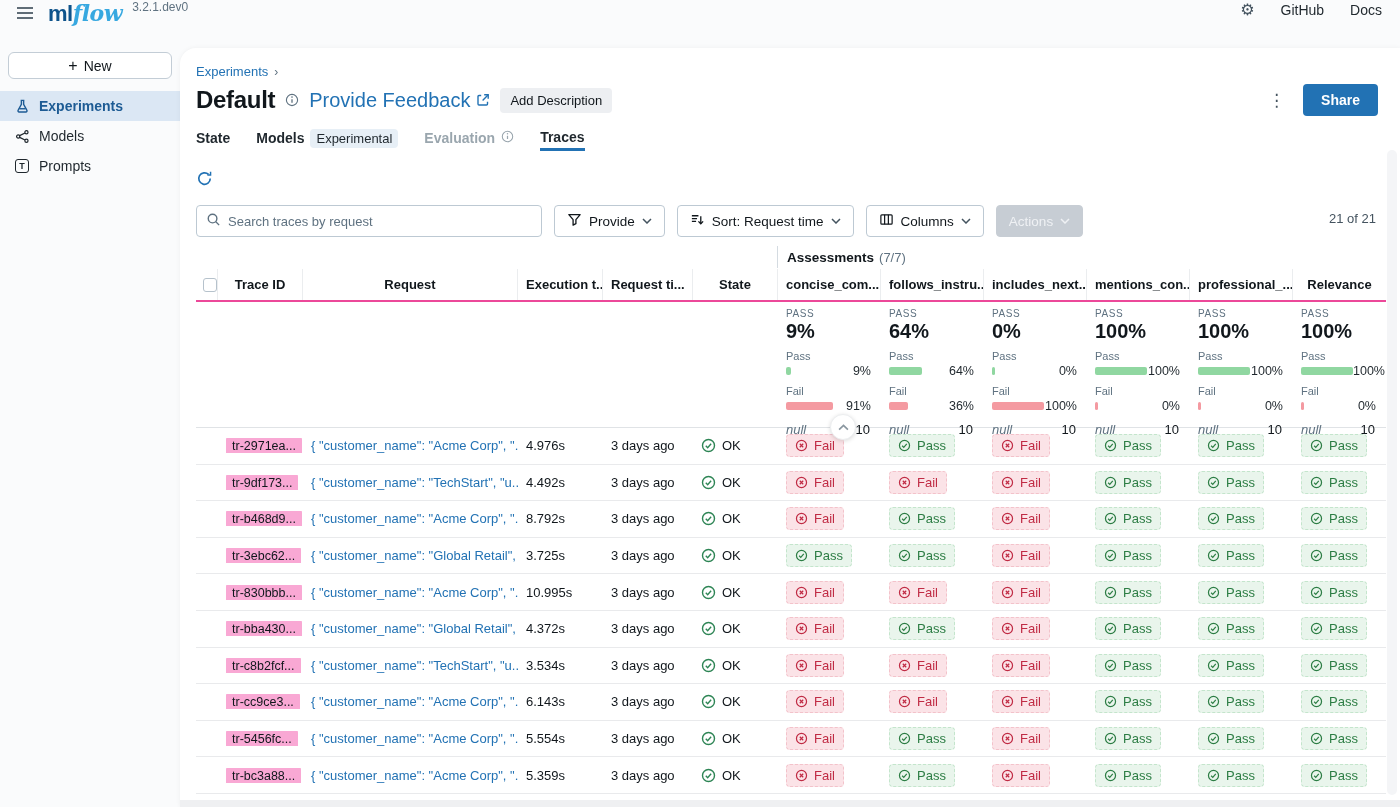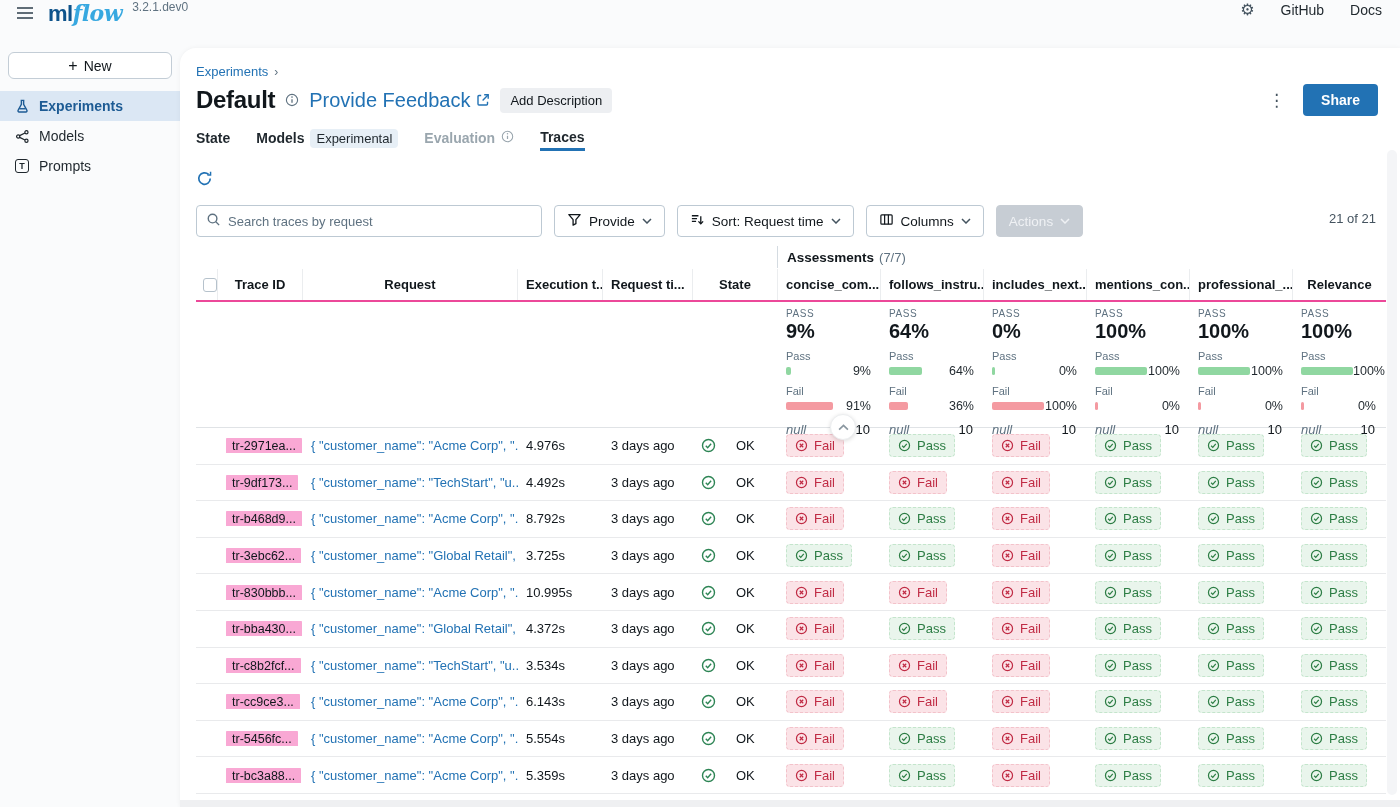--- a/index.html
+++ b/index.html
@@ -90,21 +90,21 @@
   .null-lbl { font-style:italic; font-size:13px; color:#5F7281; }
   .null-count { font-size:13px; }
 
   .collapse-chip { position:absolute; top:169px; left:634px; width:26px; height:26px; border-radius:50%; background:#fff; border:1px solid #ECEEF0; box-shadow:0 1px 4px rgba(0,0,0,0.14); display:flex; align-items:center; justify-content:center; cursor:pointer; z-index:3; }
 
   .rows { height:382px; overflow:hidden; }
   .trow { height:36.6px; align-items:center; border-bottom:1px solid #E9EAEC; cursor:pointer; }
   .cell { padding:0 8px; white-space:nowrap; overflow:hidden; font-size:13px; }
   .pill { background:#f9a8d4; border-radius:4px; padding:3px 6px; font-size:12.5px; }
   .req { color:#2272B4; }
-  .state-cell { display:flex; align-items:center; gap:20px; }
+  .state-cell { display:flex; align-items:center; gap:6px; }
   .ok-ico { color:#2E8555; display:flex; }
 
   .badge { display:inline-flex; align-items:center; gap:6px; padding:3px 8px; border-radius:4px; font-size:13px; }
   .badge .bico { display:flex; }
   .badge.fail { background:#FBE3E7; color:#C02B44; border:1px dashed #F3C2CA; }
   .badge.pass { background:#E9F5EC; color:#2C7D44; border:1px dashed #C4E5CC; }
 
   
   .vscroll { position:absolute; top:150px; right:3px; bottom:12px; width:10px; background:#F4F5F7; border-radius:5px; }
   .hscroll { position:absolute; left:0; right:0; bottom:0; height:7px; background:#EFF0F2; }

